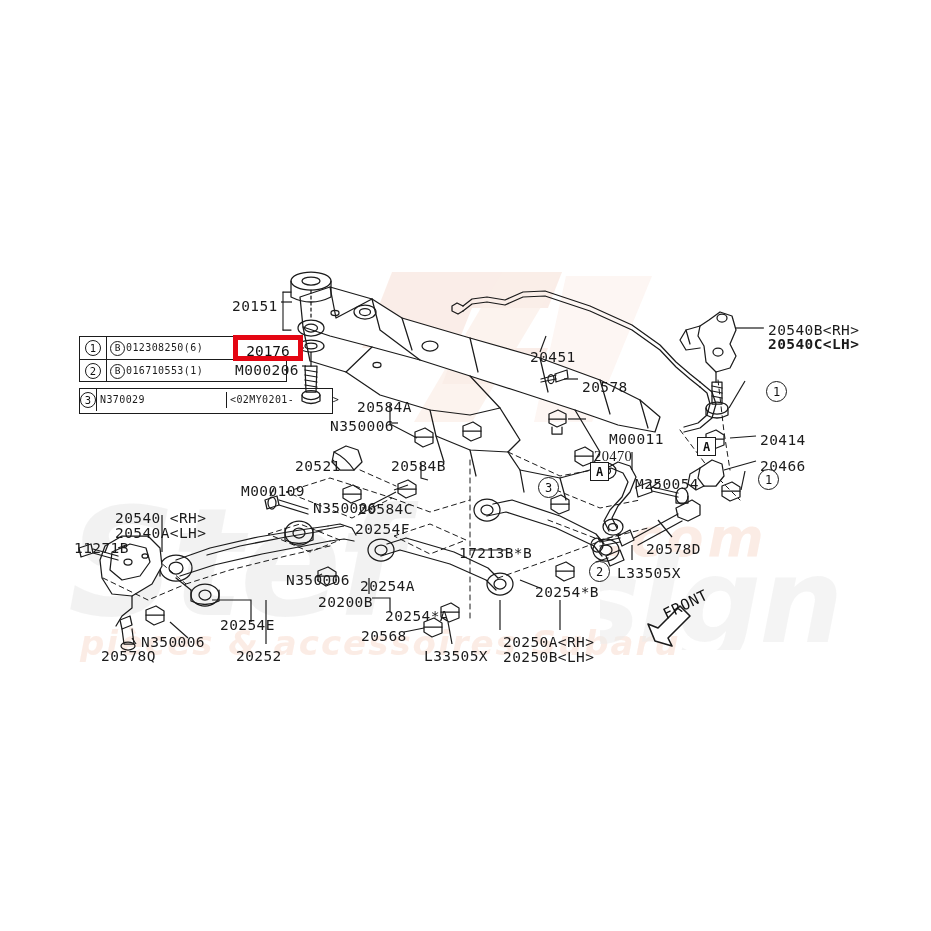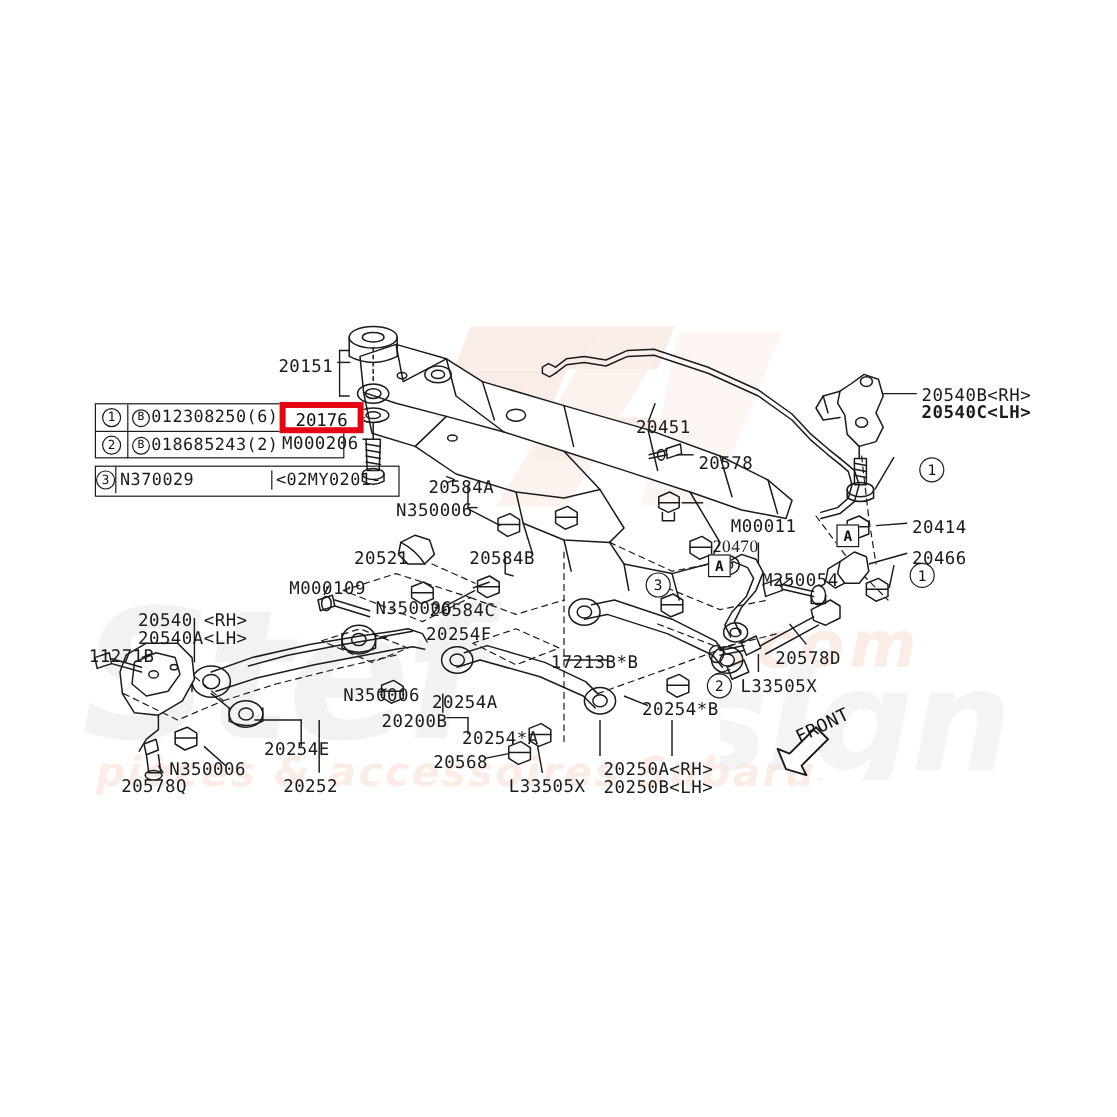--- a/index.html
+++ b/index.html
@@ -12,21 +12,21 @@
   .wm-sd{left:352px;top:252px;width:330px;height:190px;opacity:.5;}
   .wm-word{left:60px;top:495px;width:700px;height:175px;opacity:.55;}
   .wm-com{left:600px;top:500px;width:330px;height:150px;opacity:.55;}
 
   
   #art{position:absolute;left:0;top:0;width:931px;height:931px;}
 
   
   .lbl{position:absolute;font-size:14.5px;letter-spacing:.4px;
        color:#1b1b1b;white-space:pre;line-height:16px;}
-  .lbl.tbl{font-size:14px;}
+  .lbl.tbl{font-size:10px;}
 
   
   .legend{position:absolute;border:1.4px solid #1b1b1b;background:transparent;}
   .lg1{left:79px;top:336px;width:206px;height:44px;}
   .lg2{left:79px;top:388px;width:252px;height:24px;}
   .lg-row{height:22px;display:flex;align-items:center;}
   .lg-row + .lg-row{border-top:1.4px solid #1b1b1b;}
   .lg-c1{width:26px;height:100%;display:flex;align-items:center;justify-content:center;
          border-right:1.4px solid #1b1b1b;}
   .lg-c2{flex:1;display:flex;align-items:center;padding-left:3px;}
@@ -307,21 +307,21 @@
         <span class="circb">B</span>
         <span class="lbl tbl" style="position:static">012308250(6)</span>
       </div>
     </div>
     <div class="lg-row">
       <div class="lg-c1">
         <span class="circ">2</span>
       </div>
       <div class="lg-c2 tbl">
         <span class="circb">B</span>
-        <span class="lbl tbl" style="position:static">018685243(2)</span>
+        <span class="lbl tbl" style="position:static">016710553(1)</span>
       </div>
     </div>
   </div>
 
   <div class="legend lg2">
     <div class="lg-row">
       <div class="lg-c1">
         <span class="circ">3</span>
       </div>
       <div class="lg-c2 tbl">

